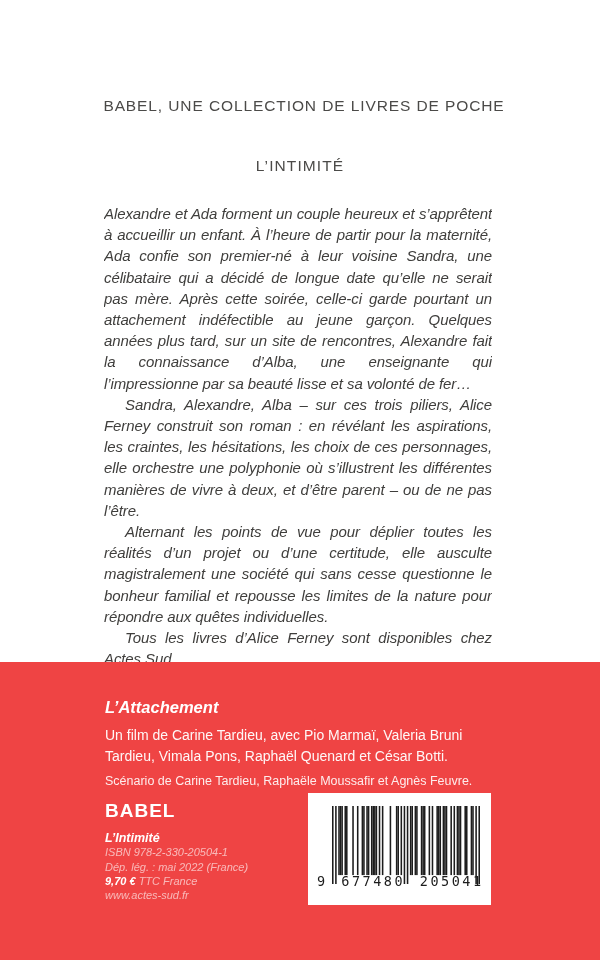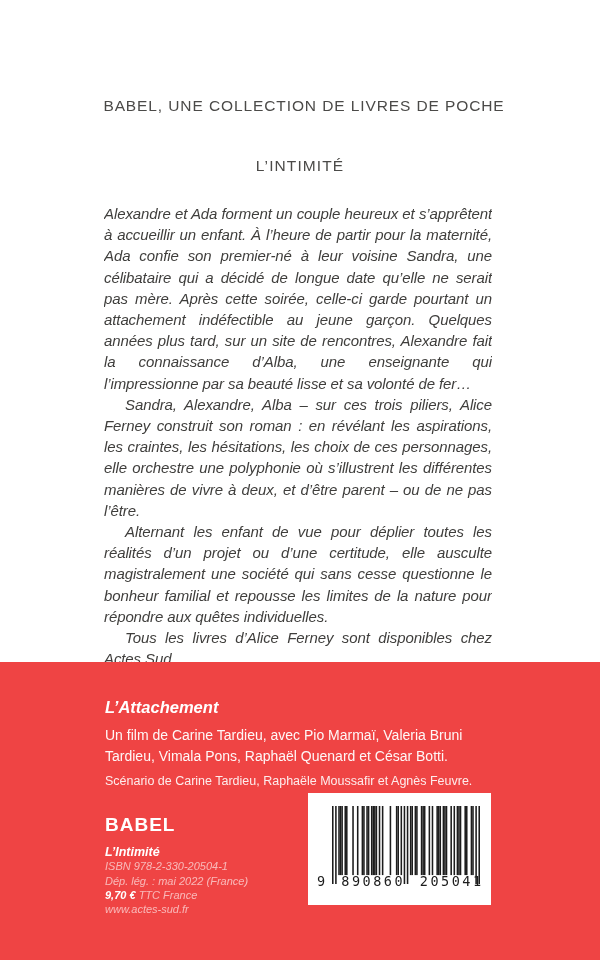--- a/index.html
+++ b/index.html
@@ -31,21 +31,21 @@
   .film-block{position:absolute;left:105px;top:36px;width:410px;}
   .film-title{
     font-weight:bold;font-style:italic;font-size:16.5px;margin:0 0 8px 0;color:#ffffff;
   }
   .film-credits{
     font-size:14px;line-height:21px;margin:0;width:402px;color:rgba(255,255,255,0.96);
   }
   .film-scenario{
     font-size:12.5px;margin:7px 0 0 0;white-space:nowrap;color:rgba(255,255,255,0.9);
   }
-  .babel-block{position:absolute;left:105px;top:152px;}
+  .babel-block{position:absolute;left:105px;top:138px;}
   .publisher-logo{
     font-weight:bold;font-size:19px;letter-spacing:1px;color:#ffffff;margin:0 0 9px 0;
   }
   .imprint-title{
     font-weight:bold;font-style:italic;font-size:12.5px;color:#ffffff;margin:0;line-height:14.3px;
   }
   .imprint-line{
     font-style:italic;font-size:11px;color:rgba(255,255,255,0.62);margin:0;line-height:14.3px;
   }
   .imprint-price-value{font-style:italic;font-weight:bold;color:#ffffff;}
@@ -66,21 +66,21 @@
 
 <div class="page">
 
   <div class="collection-header">BABEL, UNE COLLECTION DE LIVRES DE POCHE</div>
 
   <div class="book-title">L’INTIMITÉ</div>
 
   <div class="synopsis">
     <p>Alexandre et Ada forment un couple heureux et s’apprêtent à accueillir un enfant. À l’heure de partir pour la maternité, Ada confie son premier-né à leur voisine Sandra, une célibataire qui a décidé de longue date qu’elle ne serait pas mère. Après cette soirée, celle-ci garde pourtant un attachement indéfectible au jeune garçon. Quelques années plus tard, sur un site de rencontres, Alexandre fait la connaissance d’Alba, une enseignante qui l’impressionne par sa beauté lisse et sa volonté de fer…</p>
     <p class="indent">Sandra, Alexandre, Alba – sur ces trois piliers, Alice Ferney construit son roman : en révélant les aspirations, les craintes, les hésitations, les choix de ces personnages, elle orchestre une polyphonie où s’illustrent les différentes manières de vivre à deux, et d’être parent – ou de ne pas l’être.</p>
-    <p class="indent">Alternant les enfant de vue pour déplier toutes les réalités d’un projet ou d’une certitude, elle ausculte magistralement une société qui sans cesse questionne le bonheur familial et repousse les limites de la nature pour répondre aux quêtes individuelles.</p>
+    <p class="indent">Alternant les points de vue pour déplier toutes les réalités d’un projet ou d’une certitude, elle ausculte magistralement une société qui sans cesse questionne le bonheur familial et repousse les limites de la nature pour répondre aux quêtes individuelles.</p>
     <p class="indent">Tous les livres d’Alice Ferney sont disponibles chez Actes Sud.</p>
   </div>
 
   <div class="orange-band">
 
     <div class="film-block">
       <p class="film-title">L’Attachement</p>
       <p class="film-credits">Un film de Carine Tardieu, avec Pio Marmaï, Valeria Bruni Tardieu, Vimala Pons, Raphaël Quenard et César Botti.</p>
       <p class="film-scenario">Scénario de Carine Tardieu, Raphaële Moussafir et Agnès Feuvre.</p>
     </div>
@@ -143,19 +143,19 @@
           <rect x="82" y="0" width="1" height="62" fill="#1c1c1c"></rect>
           <rect x="85" y="0" width="1" height="62" fill="#1c1c1c"></rect>
           <rect x="86" y="0" width="1" height="62" fill="#1c1c1c"></rect>
           <rect x="89" y="0" width="1" height="62" fill="#1c1c1c"></rect>
           <rect x="90" y="0" width="1" height="62" fill="#1c1c1c"></rect>
           <rect x="92" y="0" width="1" height="70" fill="#1c1c1c"></rect>
           <rect x="94" y="0" width="1" height="70" fill="#1c1c1c"></rect>
         </svg>
       <div class="barcode-digits">
         <span class="first">9</span>
-        <span class="grp">890860</span>
+        <span class="grp">677480</span>
         <span class="grp">205041</span>
       </div>
     </div>
 
   </div>
 </div>
 
 </body></html>

